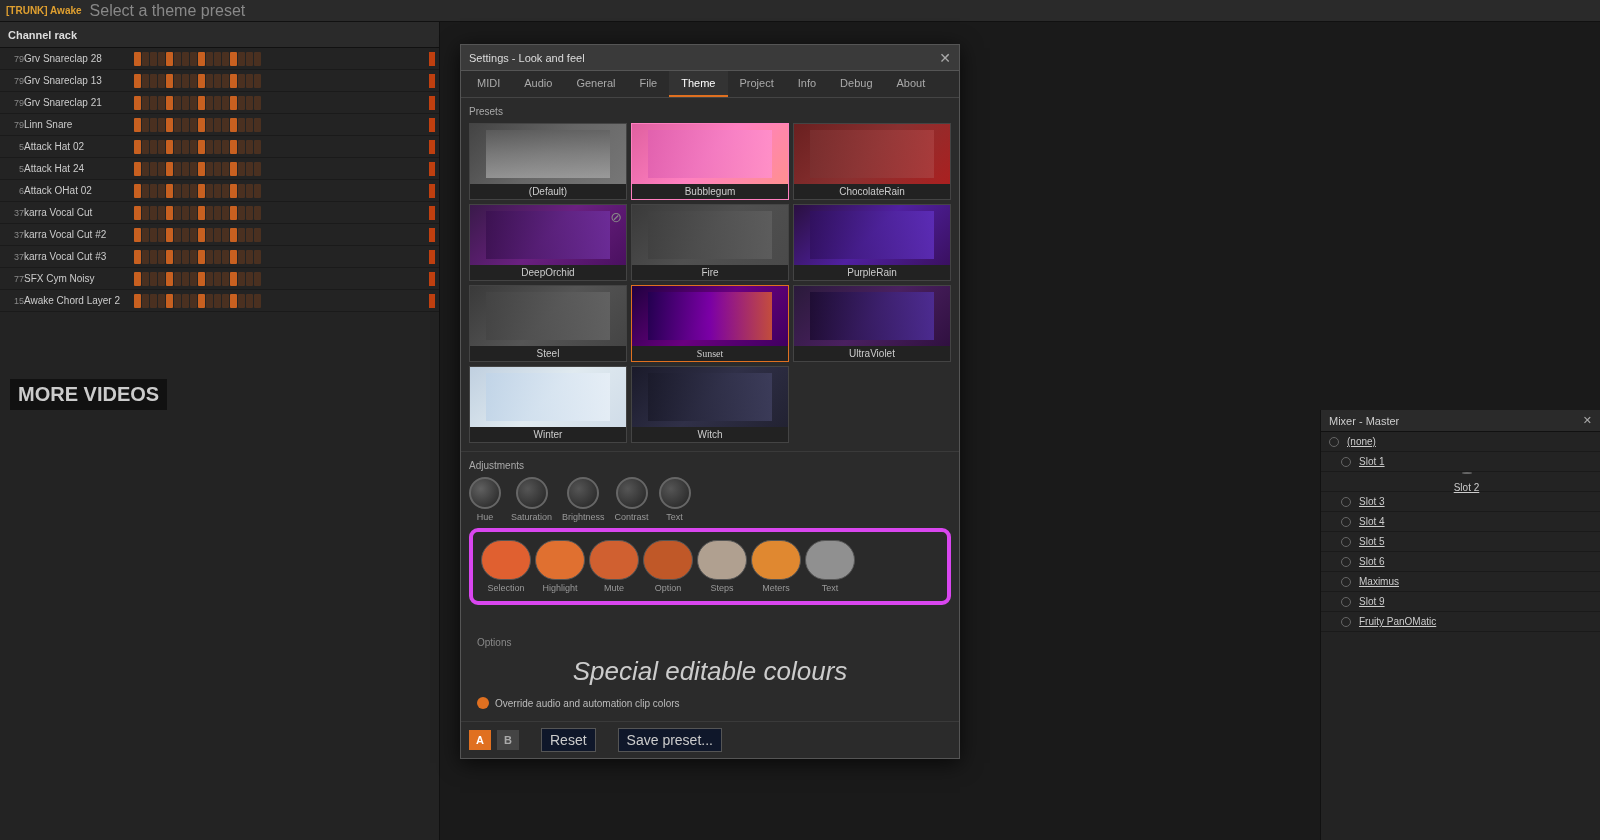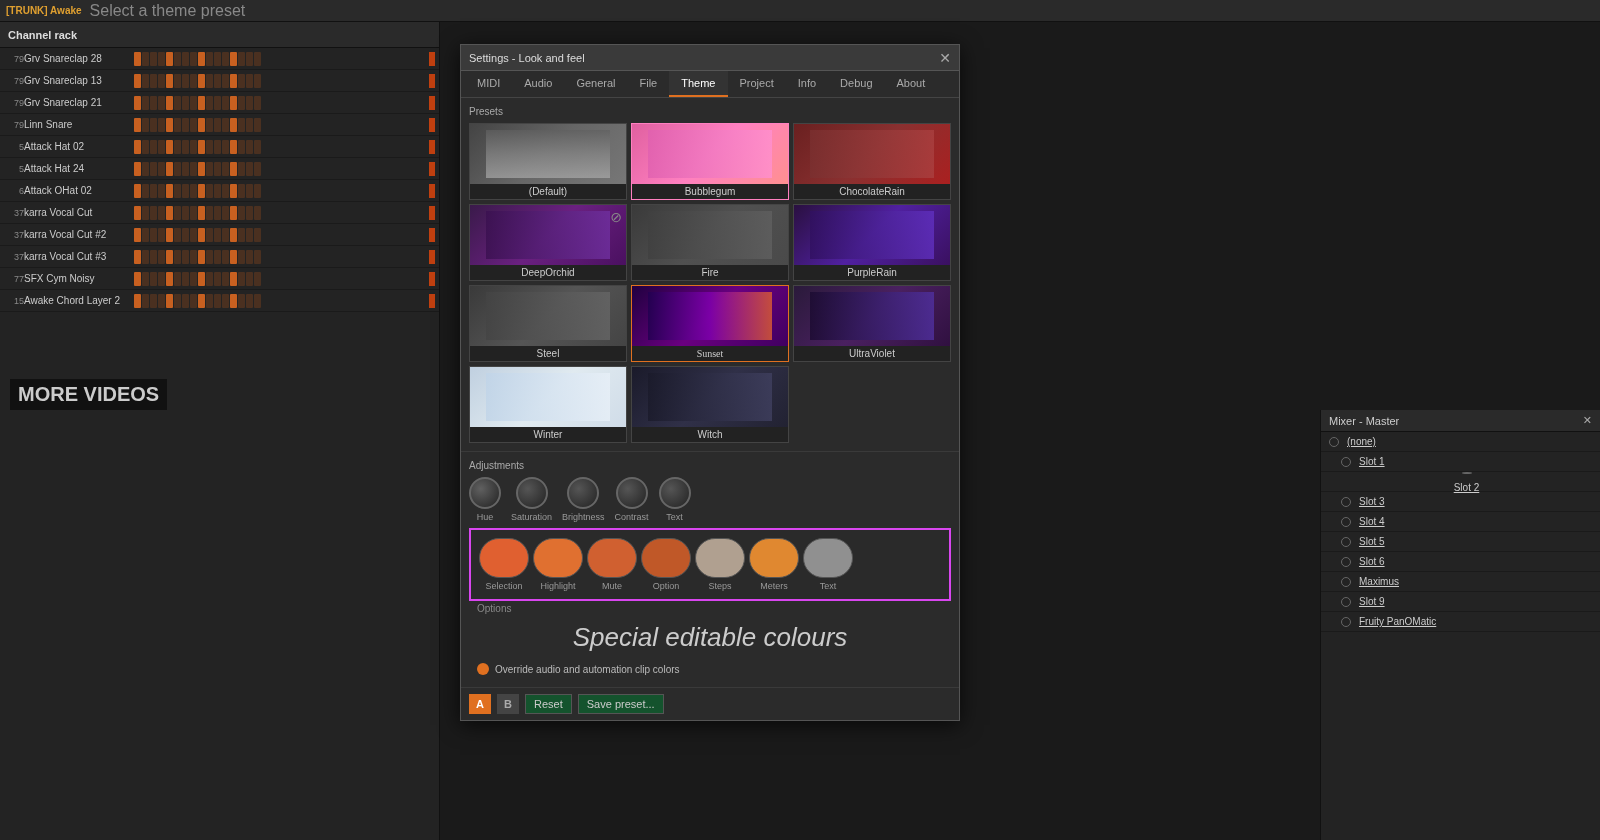--- a/index.html
+++ b/index.html
@@ -292,25 +292,26 @@
       cursor: pointer;
       font-size: 11px;
       font-weight: bold;
       display: flex;
       align-items: center;
       justify-content: center;
     }
     .btn-ab.inactive { background: #444; color: #aaa; }
     .btn-small {
       padding: 3px 8px;
-      background: #14532d;
+      background: #0f172a;
       border: 1px solid #555;
       color: #ccc;
-      font-size: 11px;
+      font-size: 14px;
       cursor: pointer;
+      margin-left: 16px;
     }
 
     
     .right-panel {
       position: absolute;
       top: 22px; left: 440px; right: 0;
       height: 380px;
       background: #1e1e1e;
     }
 
@@ -368,20 +369,21 @@
       position: absolute;
       top: 4px; right: 4px;
       color: #888;
       font-size: 14px;
     }
 
     .options-label {
       font-size: 10px;
       color: #888;
       padding: 2px 8px;
+      margin-top: 30px;
     }
   </style>
 </head>
 <body>
 
 <div class="top-bar">
   <span class="top-bar-title">[TRUNK] Awake</span>
   <span class="top-bar-preset">Select a theme preset</span>
 </div>
 
@@ -844,21 +846,21 @@
       <div class="knob-item">
         <div class="knob"></div>
         <span class="knob-label">Contrast</span>
       </div>
       <div class="knob-item">
         <div class="knob"></div>
         <span class="knob-label">Text</span>
       </div>
     </div>
 
-    <div style="background:#2a2a2a; border:2px solid #d946ef; border-radius:0; padding:8px; display:flex; gap:4px; ">
+    <div style="background:#2a2a2a; border:4px solid #d946ef; border-radius:9px; padding:8px; display:flex; gap:4px; ">
       <div class="color-swatch-item">
         <div class="color-swatch" style="background:#e06030;"></div>
         <span class="color-label">Selection</span>
       </div>
       <div class="color-swatch-item">
         <div class="color-swatch" style="background:#e07030;"></div>
         <span class="color-label">Highlight</span>
       </div>
       <div class="color-swatch-item">
         <div class="color-swatch" style="background:#d06030;"></div>

